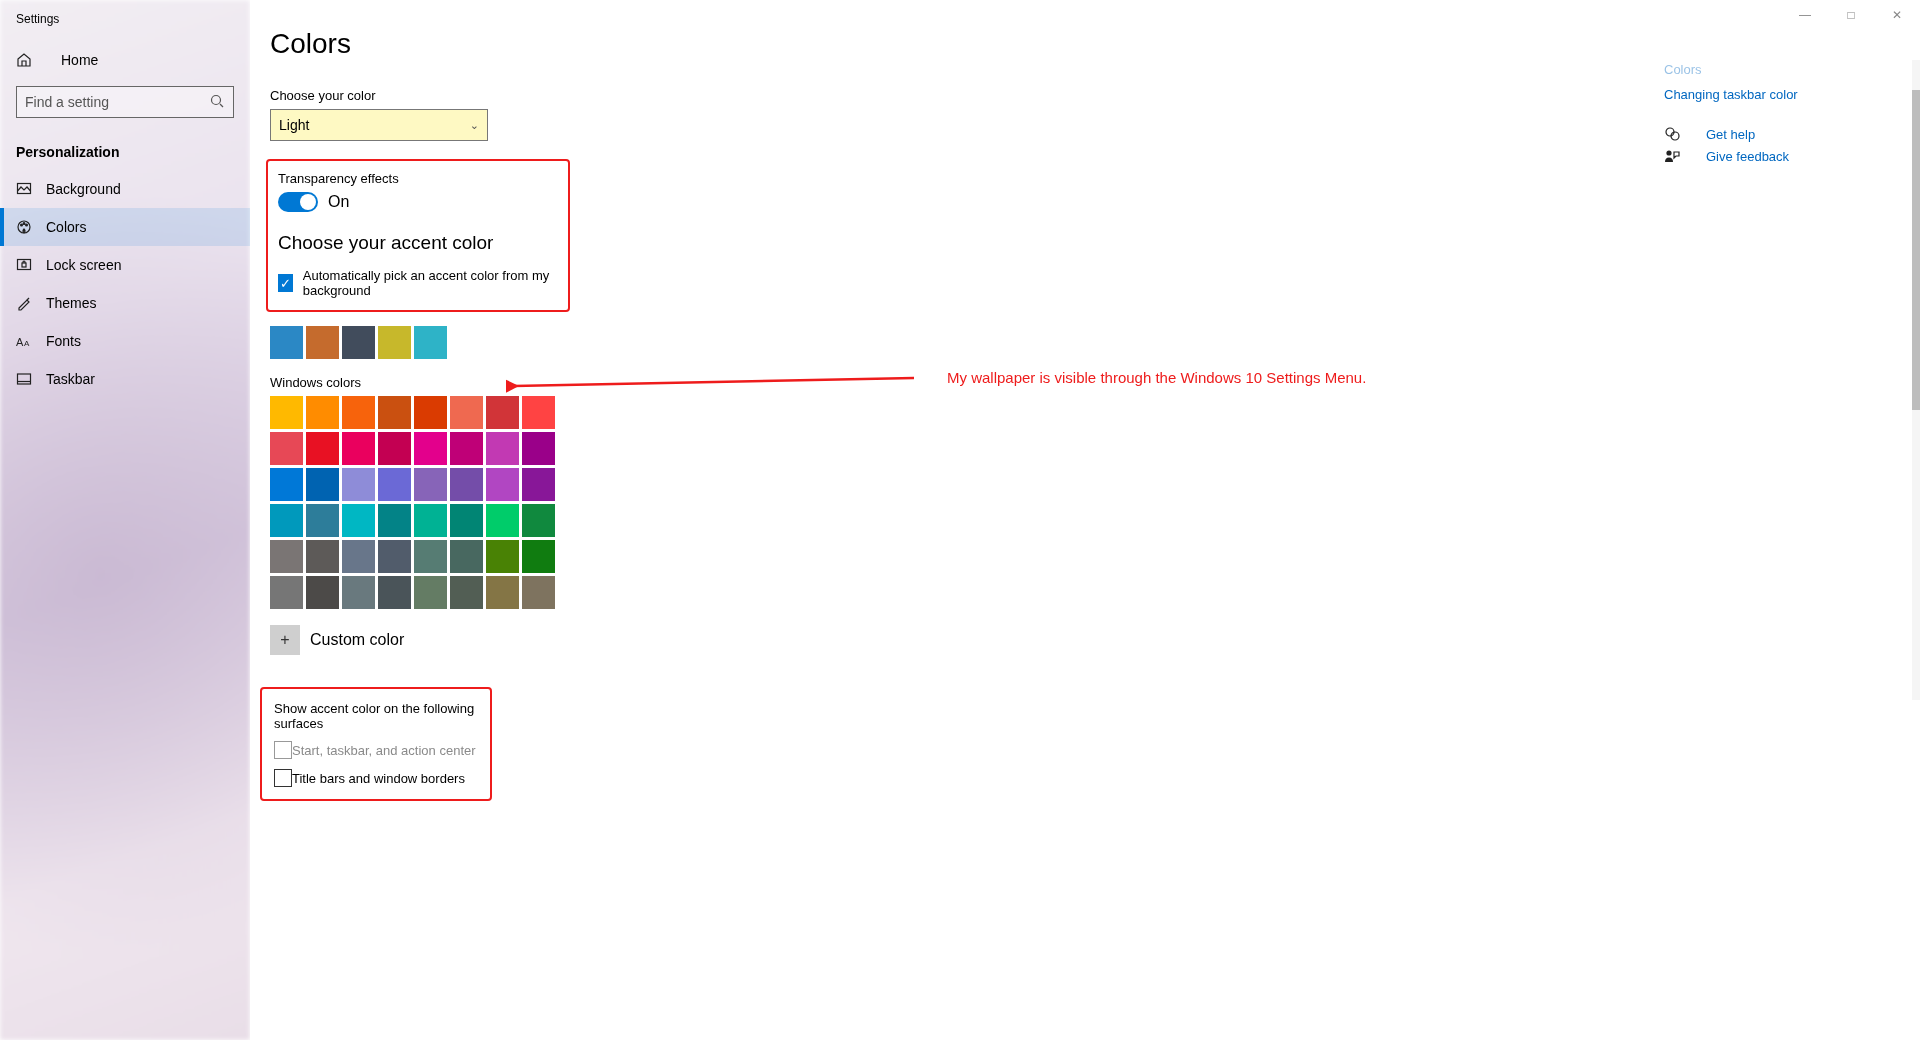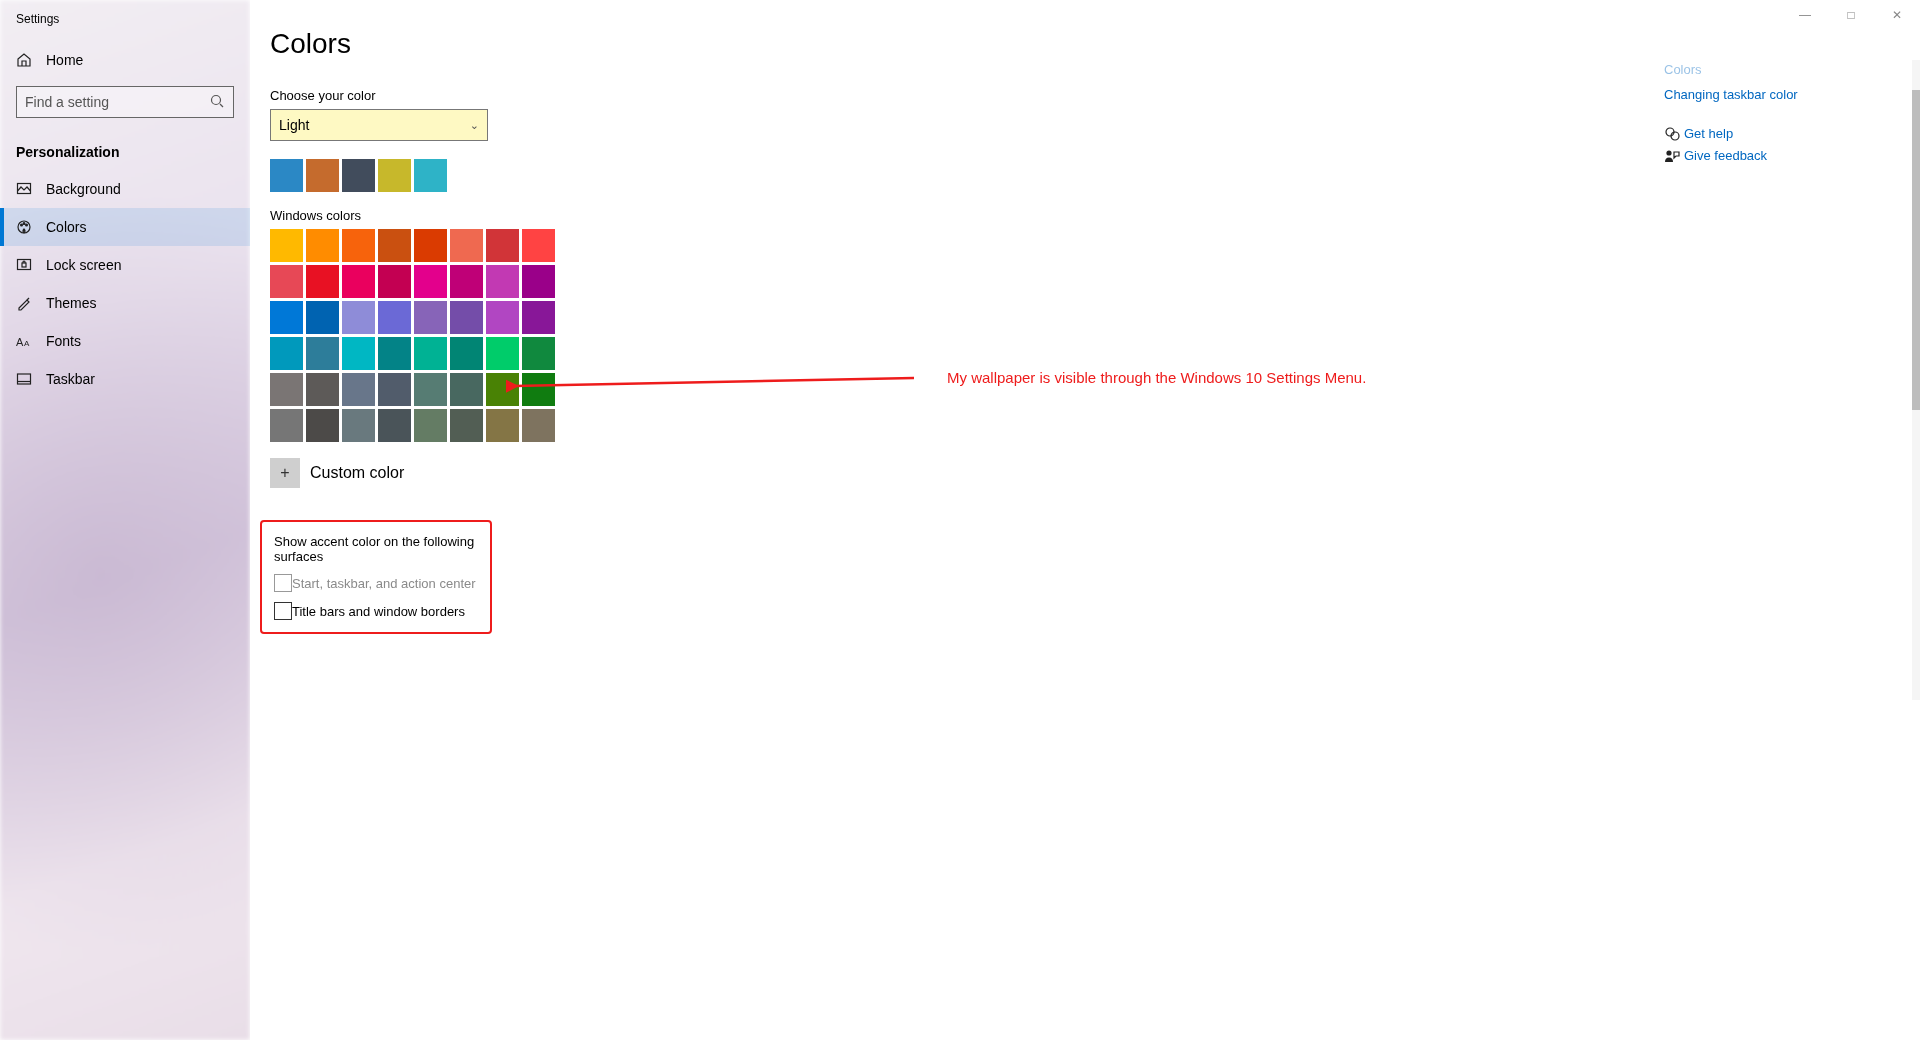--- a/index.html
+++ b/index.html
@@ -37,21 +37,21 @@
   z-index: 0;
 }
 .sidebar > *:not(.sidebar-bg) { position: relative; z-index: 1; }
 .sidebar-title {
   font-size: 12px;
   padding: 4px 16px 16px 16px;
 }
 .home-row {
   display: flex;
   align-items: center;
-  gap: 14px;
+  gap: 29px;
   padding: 10px 16px;
   font-size: 14px;
   cursor: pointer;
 }
 .search-wrap { padding: 8px 16px 12px 16px; }
 .search-box {
   width: 100%;
   height: 32px;
   border: 1px solid #666666;
   background: rgba(255,255,255,0.35);
@@ -257,22 +257,22 @@
   opacity: 0.4;
 }
 .rail-link {
   color: #0067c0;
   font-size: 13px;
   margin-top: 10px;
   cursor: pointer;
 }
 .rail-item {
   display: flex;
-  align-items: flex-start;
-  gap: 4px;
+  align-items: center;
+  gap: 26px;
   margin-top: 24px;
   font-size: 13px;
 }
 .rail-item .lbl { color: #0067c0; cursor: pointer; }
 .rail-ico { width: 16px; height: 16px; display:inline-flex; align-items:center; justify-content:center; color:#222; }
 .win-controls {
   position: absolute;
   top: 0;
   right: 0;
   display: flex;
@@ -424,20 +424,32 @@
 
   <div class="content">
     <h1 class="page-title">Colors</h1>
 
     <div class="field-label">Choose your color</div>
     <div class="select-box">
       <span>Light</span>
       <span class="chev">⌄</span>
     </div>
 
+    <div class="red-box1">
+      <div class="field-label">Transparency effects</div>
+      <div class="toggle-row">
+        <div class="toggle"></div>
+        <span>On</span>
+      </div>
+      <div class="sub-heading">Choose your accent color</div>
+      <div class="check-row">
+        <span class="checkbox checked">✓</span>
+        <span>Automatically pick an accent color from my background</span>
+      </div>
+    </div>
 
     <div class="swatch-row" id="recent-row">
         <div class="swatch" style="background: rgb(43, 136, 197);"></div>
         <div class="swatch" style="background: rgb(197, 107, 45);"></div>
         <div class="swatch" style="background: rgb(65, 76, 92);"></div>
         <div class="swatch" style="background: rgb(199, 184, 43);"></div>
         <div class="swatch" style="background: rgb(46, 179, 199);"></div>
       </div>
 
     <div class="field-label">Windows colors</div>

